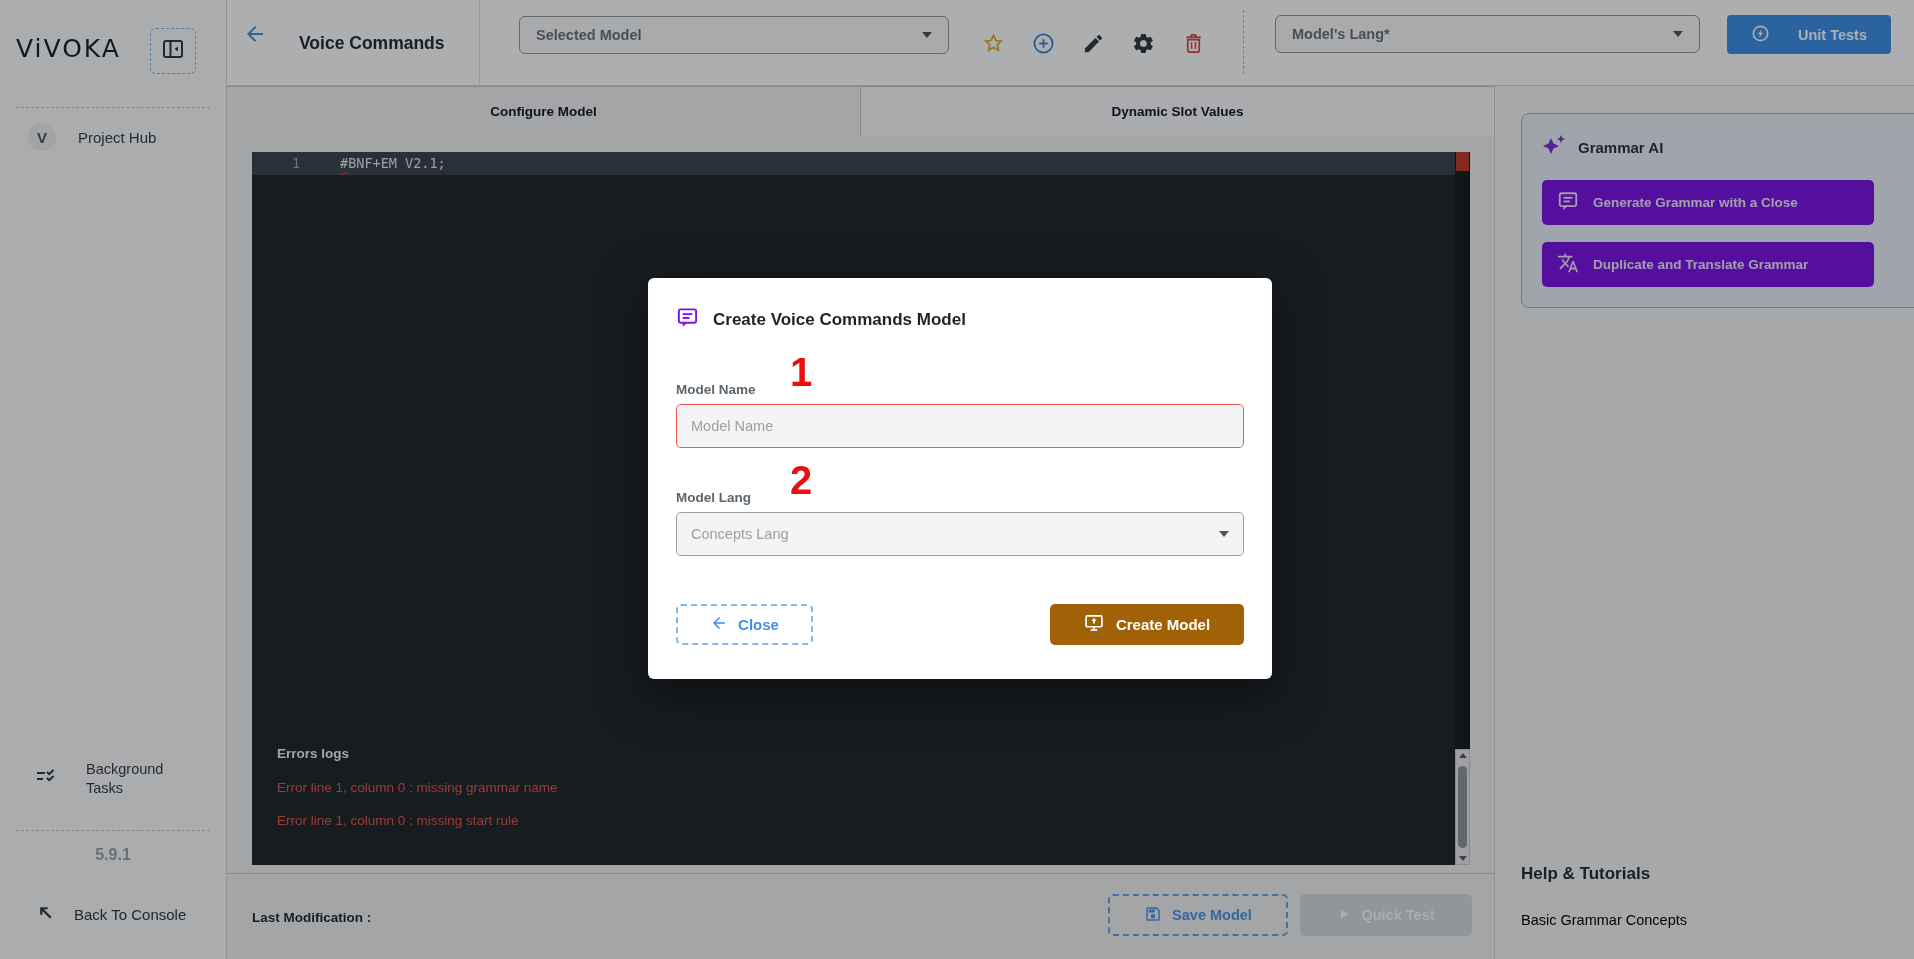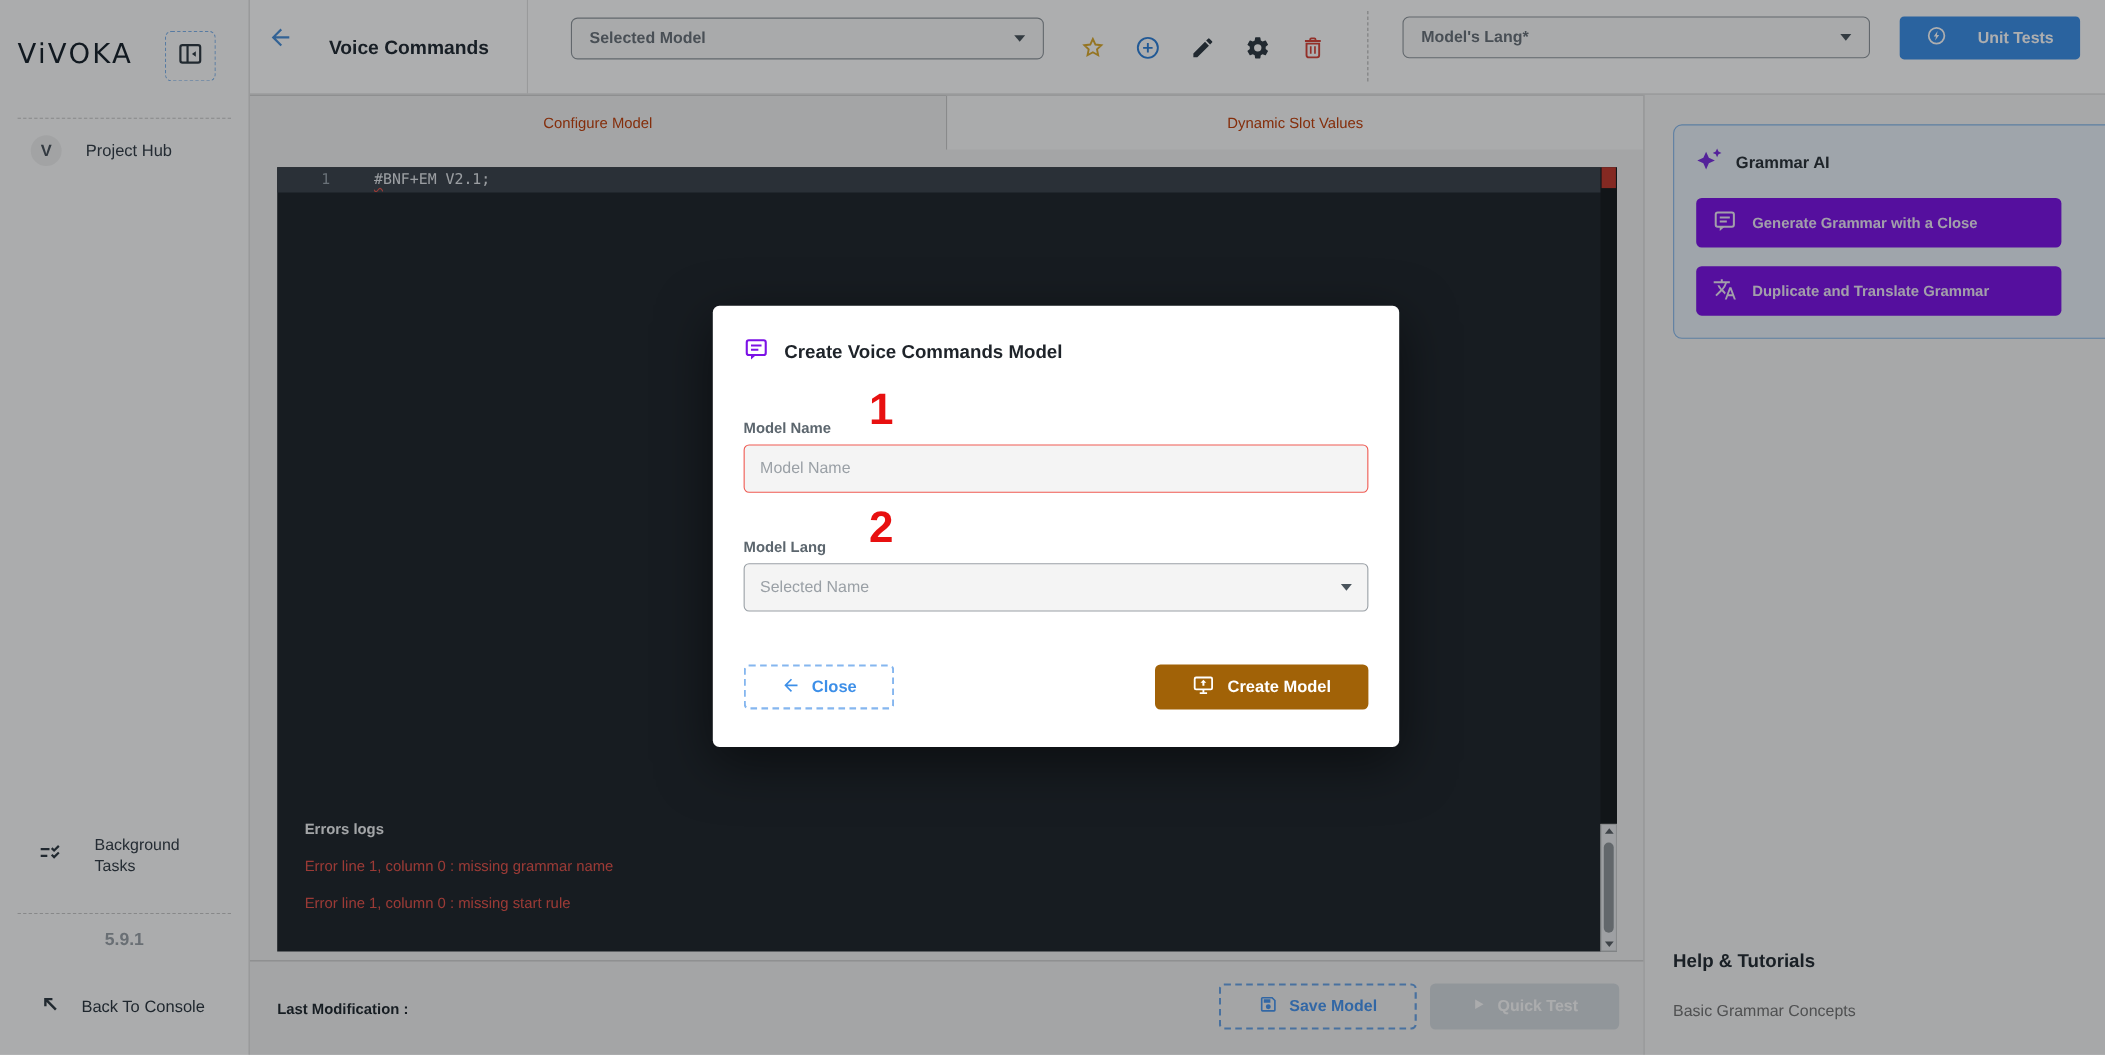--- a/index.html
+++ b/index.html
@@ -30,21 +30,21 @@
   .lang-select { position:absolute; left:1048px; top:15px; width:425px; height:38px; }
   .chev { margin-left:auto; width:0; height:0; border-left:5.5px solid transparent; border-right:5.5px solid transparent; border-top:6px solid #4a545c; }
   .topbar-icons { position:absolute; left:755px; top:0; height:86px; display:flex; align-items:center; gap:27px; }
   .tb-icon { width:23px; height:23px; cursor:pointer; }
   .dashed-sep { position:absolute; left:1016px; top:10px; height:64px; border-left:1px dashed #b5b5b5; }
   .unit-tests { position:absolute; left:1500px; top:15px; width:164px; height:39px; background:#3d8fe8; border-radius:4px; color:#fff; font-weight:bold; font-size:14.5px; display:flex; align-items:center; justify-content:center; gap:28px; cursor:pointer; }
 
   
   .content { position:absolute; left:227px; top:86px; width:1267px; height:787px; background:#f2f2f2; z-index:5; }
   .tabs { position:absolute; top:0; left:0; width:100%; height:50px; border-top:1px solid #c4c4c4; display:flex; }
-  .tab { flex:1; display:flex; align-items:center; justify-content:center; font-size:13.5px; font-weight:normal; color:#c2410c; cursor:pointer; }
+  .tab { flex:1; display:flex; align-items:center; justify-content:center; font-size:13.5px; font-weight:bold; color:#0f172a; cursor:pointer; }
   .tab-inactive { background:#fbfbfb; border-left:1px solid #c9c9c9; }
 
   .editor { position:absolute; left:25px; top:66px; width:1218px; height:713px; background:#20262c; }
   .active-line { position:absolute; left:0; top:0; right:15px; height:23px; background:#3d444d; }
   .line-num { position:absolute; left:40px; top:3px; font-family:"DejaVu Sans Mono", monospace; font-size:13.5px; color:#9aa5ad; }
   .code-text { position:absolute; left:88px; top:3px; font-family:"DejaVu Sans Mono", monospace; font-size:13.5px; color:#e4e8ec; white-space:pre; }
   .code-hash { text-decoration:underline wavy #e5534b 1px; text-underline-offset:3px; }
   .overview-ruler { position:absolute; right:0; top:0; width:15px; height:100%; background:rgba(0,0,0,0.28); }
   .ruler-mark { position:absolute; right:1px; top:0; width:13px; height:19px; background:#c2392e; }
   .errors-heading { position:absolute; left:25px; top:594px; font-size:13.5px; font-weight:bold; color:#f0f2f4; }
@@ -61,21 +61,21 @@
   .save-btn { position:absolute; left:881px; top:20px; width:180px; height:42px; border:2px dashed #6aa5e8; border-radius:5px; color:#4896f0; font-weight:bold; font-size:14.5px; display:flex; align-items:center; justify-content:center; gap:10px; cursor:pointer; }
   .quicktest-btn { position:absolute; left:1073px; top:20px; width:172px; height:42px; background:#d6dbe0; border-radius:5px; color:#fdfdfd; font-weight:bold; font-size:14.5px; display:flex; align-items:center; justify-content:center; gap:10px; }
 
   
   .rightpanel { position:absolute; left:1494px; top:86px; width:420px; height:873px; background:#f6f6f6; border-left:1px solid #d4d4d4; z-index:5; }
   .ai-card { position:absolute; left:26px; top:27px; width:459px; height:195px; background:#eaf2fa; border:1px solid #88b9ec; border-radius:8px; }
   .ai-title { position:absolute; left:20px; top:20px; display:flex; align-items:center; gap:12px; font-size:15px; font-weight:bold; color:#2b3238; }
   .ai-btn { position:absolute; left:20px; width:332px; height:45px; background:#7c12e6; border-radius:5px; color:#efe9f8; font-weight:bold; font-size:13.5px; display:flex; align-items:center; gap:14px; padding-left:15px; cursor:pointer; }
   .ai-btn-1 { top:66px; } .ai-btn-2 { top:128px; }
   .help-title { position:absolute; left:26px; top:778px; font-size:17px; font-weight:bold; color:#242c33; }
-  .help-link { position:absolute; left:26px; top:826px; font-size:14.5px; color:#737373; cursor:pointer; }
+  .help-link { position:absolute; left:26px; top:826px; font-size:14.5px; color:#000000; cursor:pointer; }
 
   
   .overlay { position:absolute; inset:0; background:rgba(6,8,12,0.33); z-index:40; }
   .modal { position:absolute; left:648px; top:278px; width:624px; height:401px; background:#fff; border-radius:6px; box-shadow:0 14px 48px rgba(0,0,0,0.5); z-index:50; }
   .modal-title-row { position:absolute; left:28px; top:28px; display:flex; align-items:center; gap:14px; font-size:17px; font-weight:bold; color:#1e2329; }
   .m-label { position:absolute; left:28px; font-size:13.5px; font-weight:bold; color:#5c666e; }
   .m-label-name { top:104px; } .m-label-lang { top:212px; }
   .annot { position:absolute; left:142px; font-size:40px; font-weight:bold; color:#e81010; z-index:55; line-height:1; }
   .annot-1 { top:74px; } .annot-2 { top:182px; }
   .m-input { position:absolute; left:28px; top:126px; width:568px; height:44px; background:#f4f4f4; border:1px solid #ef5a52; border-radius:5px; padding:0 14px; font-size:14.5px; color:#424a52; font-family:"Liberation Sans", sans-serif; outline:none; }
@@ -289,21 +289,21 @@
     <span>Create Voice Commands Model</span>
   </div>
 
   <div class="m-label m-label-name">Model Name</div>
   <div class="annot annot-1">1</div>
   <input class="m-input" type="text" placeholder="Model Name" style="">
 
   <div class="m-label m-label-lang">Model Lang</div>
   <div class="annot annot-2">2</div>
   <div class="m-select">
-    <span>Selected Name</span>
+    <span>Concepts Lang</span>
     <span class="chev"></span>
   </div>
 
   <button class="m-close">
     <span>
       <svg width="18" height="18" viewBox="0 0 24 24">
           <path d="M20 11H7.8l5.6-5.6L12 4l-8 8 8 8 1.4-1.4L7.8 13H20z" fill="#3d8fe8"></path>
         </svg>
     </span>
     <span>Close</span>

